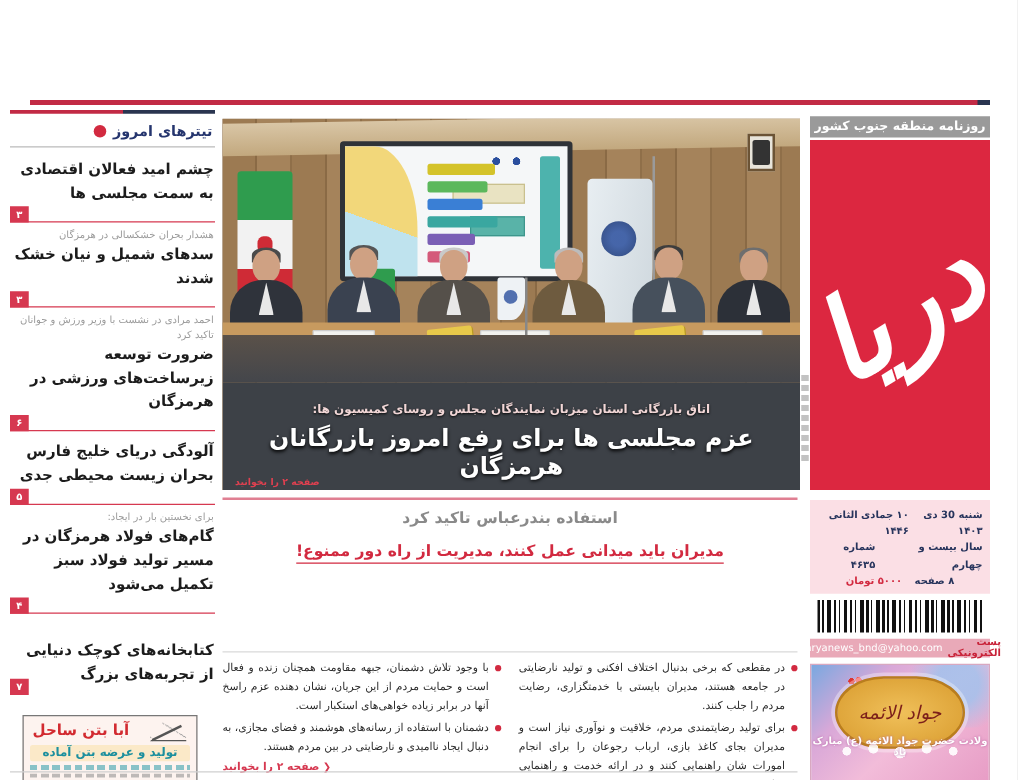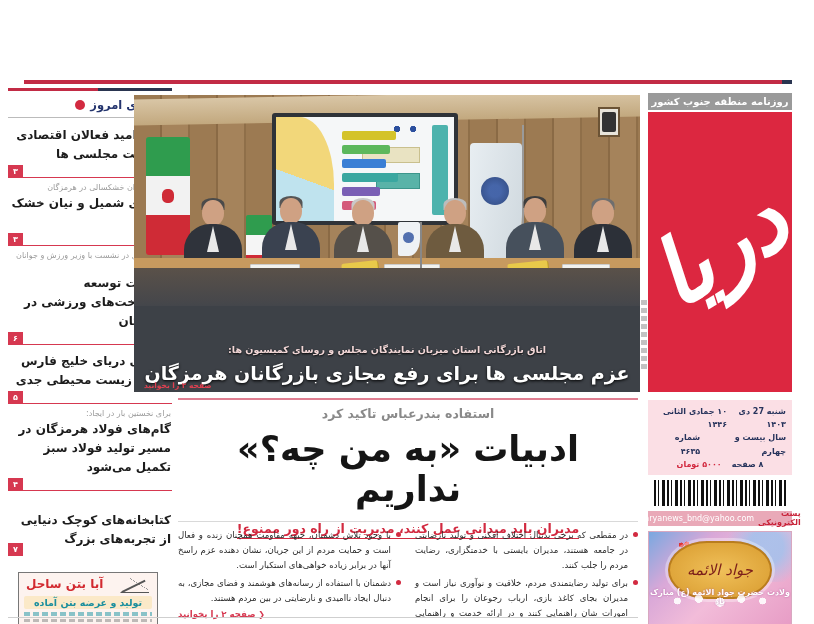--- a/index.html
+++ b/index.html
@@ -81,21 +81,21 @@
     background:linear-gradient(32deg,transparent 0 60%,#999 60% 62%,transparent 62%); }
   .ad-logo:after { content:""; position:absolute; left:4px; bottom:3px; width:26px; height:1.5px;
     background:#555; transform:rotate(-26deg); transform-origin:left bottom; }
   .ad-sub { margin-top:1px; color:#1b8f9e; font-size:9.5px; font-weight:bold; text-align:center;
     background:#fbe9c8; border-radius:2px; padding:1px 0; }
   .ad-lines { margin-top:3px; display:flex; flex-direction:column; gap:3px; }
   .ad-line { height:3.5px; background:repeating-linear-gradient(90deg,#8a8a8a 0 6px,transparent 6px 9px); opacity:.55; }
   .ad-line.teal { background:repeating-linear-gradient(90deg,#2a9aa8 0 6px,transparent 6px 9px); }
 
   
-  .photo { top:95px; right:174px; width:506px; height:297px; background:#8a6f50; overflow:hidden; }
+  .photo { top:95px; right:174px; width:462px; height:297px; background:#8a6f50; overflow:hidden; }
   .wood-wall { position:absolute; inset:0;
     background:repeating-linear-gradient(90deg,#9c7a52 0 26px,#8a6a45 26px 28px,#a5835b 28px 54px,#8f6f49 54px 56px); }
   .ceiling { position:absolute; top:0; left:0; right:0; height:26px;
     background:linear-gradient(#d9c6a6,#c2a87e); transform:skewY(-1deg); }
   .dark-front { position:absolute; left:0; right:0; bottom:0; height:86px; background:#3d4147; }
   .dark-front:before { content:""; position:absolute; top:-38px; left:0; right:0; height:38px;
     background:linear-gradient(#5a5149,#44464b); }
   .table-top { position:absolute; left:0; right:0; bottom:112px; height:22px; background:#c79a5f; }
   .portrait { position:absolute; top:12px; right:20px; width:22px; height:30px; background:#e8e4da;
     border:2px solid #6b5335; display:flex; align-items:center; justify-content:center; }
@@ -182,21 +182,21 @@
 
   <div class="abs top-rule"></div>
 
   <div class="abs masthead">
     <div class="region-label">روزنامه منطقه جنوب کشور</div>
     <div class="logo-box">
       <div class="logo-text">دریا</div>
     </div>
     <div class="date-box">
       <div class="date-row">
-        <span>شنبه 27 دی ۱۴۰۳</span>
+        <span>شنبه 30 دی ۱۴۰۳</span>
         <span>۱۰ جمادی الثانی ۱۴۴۶</span>
       </div>
       <div class="date-row center">
         <span>سال بیست و چهارم</span>
         <span>شماره ۴۶۳۵</span>
       </div>
       <div class="date-row center">
         <span>۸ صفحه</span>
         <span class="price">۵۰۰۰ تومان</span>
       </div>
@@ -348,30 +348,29 @@
       <div class="pole"></div>
         <div class="cloth"></div>
       </div>
     <div class="nameplate" style="right:60px; width:42px;"></div>
     <div class="nameplate" style="right:296px; width:44px;"></div>
     <div class="nameplate" style="right:412px; width:40px;"></div>
 
     <div class="dark-front"></div>
     <div class="caption-zone">
       <div class="photo-kicker">اتاق بازرگانی استان میزبان نمایندگان مجلس و روسای کمیسیون ها:</div>
-      <div class="photo-title">عزم مجلسی ها برای رفع مجازی بازرگانان هرمزگان</div>
+      <div class="photo-title">عزم مجلسی ها برای رفع امروز بازرگانان هرمزگان</div>
     </div>
     <div class="photo-ref">صفحه ۲ را بخوانید</div>
   </div>
   <div class="abs credit-strip"></div>
 
   <div class="abs photo-rule"></div>
   <div class="abs lead">
     <div class="lead-kicker">استفاده بندرعباس تاکید کرد</div>
-    <div class="lead-title">ادبیات «به من چه؟» نداریم</div>
     <div><span class="lead-sub">مدیران باید میدانی عمل کنند، مدیریت از راه دور ممنوع!</span></div>
   </div>
   <div class="abs lead-divider"></div>
 
   <div class="abs bullets">
     <div class="bullet-col">
       <div class="bullet">در مقطعی که برخی بدنبال اختلاف افکنی و تولید نارضایتی در جامعه هستند، مدیران بایستی با خدمتگزاری، رضایت مردم را جلب کنند.</div>
       <div class="bullet">برای تولید رضایتمندی مردم، خلاقیت و نوآوری نیاز است و مدیران بجای کاغذ بازی، ارباب رجوعان را برای انجام امورات شان راهنمایی کنند و در ارائه خدمت و راهنمایی بخل نورزند.</div>
     </div>
     <div class="bullet-col">

